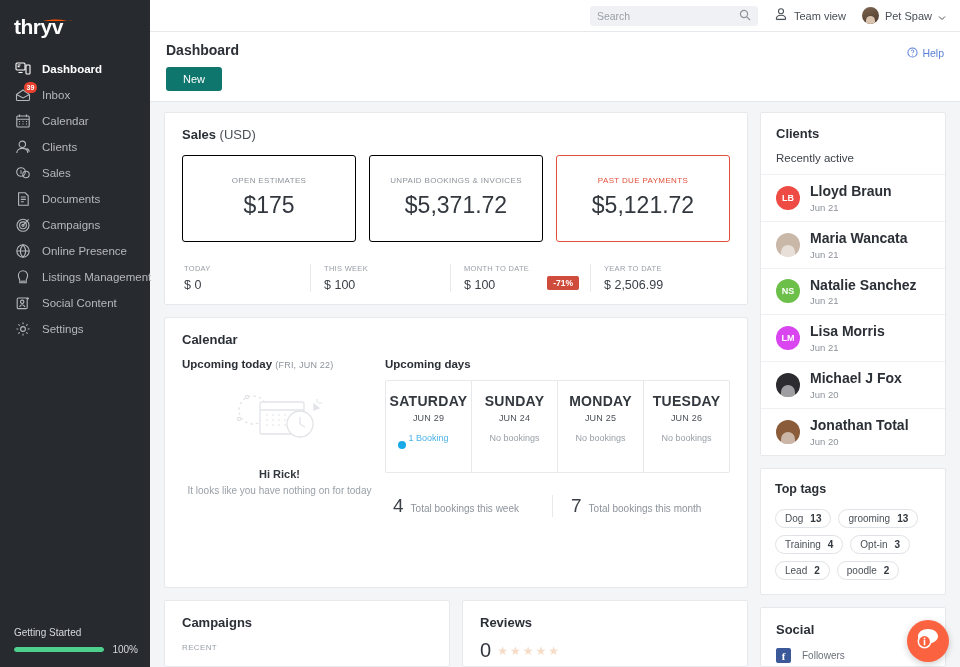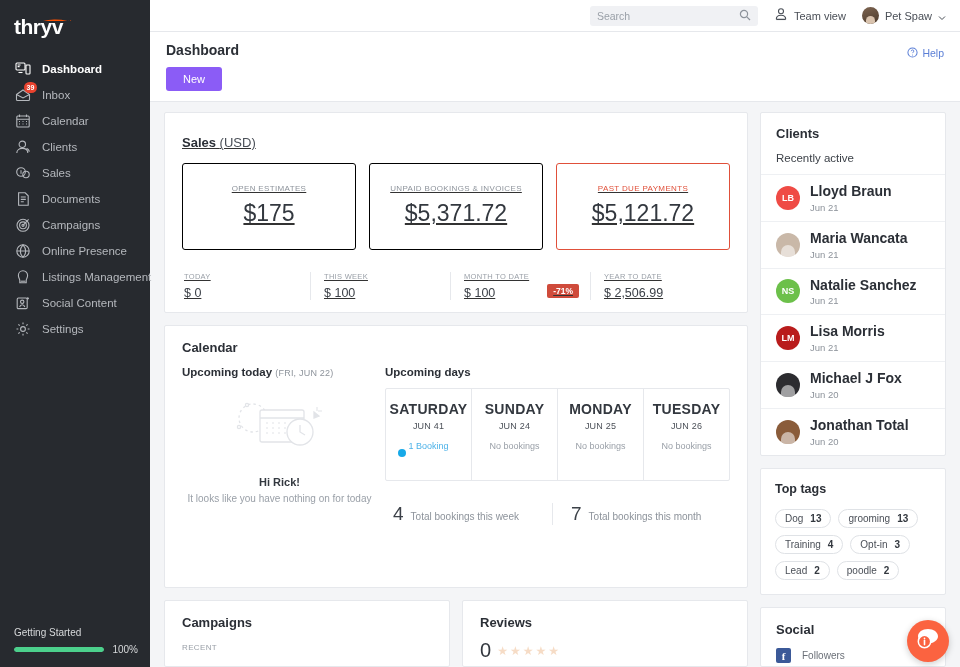--- a/index.html
+++ b/index.html
@@ -85,41 +85,41 @@
     content: ""; position: absolute; left: 4px; top: 9px; width: 9px; height: 9px;
     border-radius: 50% 50% 0 0; background: #d9c3ae;
   }
 
   .pagehead {
     background: #fff; border-bottom: 1px solid #e6e8ec;
     padding: 10px 16px 10px 16px; flex: 0 0 auto; position: relative;
   }
   .page-title { font-size: 14px; font-weight: 700; color: #2b2f36; }
   .btn-new {
-    margin-top: 9px; display: inline-block; background: #8b5cf6; color: #fff;
+    margin-top: 9px; display: inline-block; background: #0f766e; color: #fff;
     font-size: 11px; border: none; border-radius: 3px; padding: 6px 17px;
     cursor: pointer; font-family: "Liberation Sans", sans-serif;
   }
   .help-link {
     position: absolute; right: 16px; top: 12px;
     display: flex; align-items: center; gap: 4px; cursor: pointer;
   }
   .help-label { font-size: 10.5px; color: #5b7fd6; }
 
   .content {
     flex: 1; overflow: hidden; padding: 10px 14px 0 14px;
     display: flex; gap: 12px;
   }
   .col-left { flex: 1; min-width: 0; display: flex; flex-direction: column; gap: 12px; }
   .col-right { width: 186px; flex: 0 0 186px; display: flex; flex-direction: column; gap: 12px; }
 
   .card { background: #fff; border: 1px solid #e6e8ec; border-radius: 2px; }
 
   
-  .sales-card { padding: 22px 17px 12px 17px; text-decoration: underline; }
+  .sales-card { padding: 14px 17px 12px 17px; }
   .card-title { font-size: 13px; color: #2b2f36; }
   .card-title b { font-weight: 700; }
   .card-title span { font-weight: 400; color: #4a4f57; }
   .stat-row { display: flex; gap: 13px; margin-top: 13px; }
   .stat-box {
     flex: 1; border: 1px solid #000000; border-radius: 3px;
     padding: 20px 6px 22px 6px; text-align: center;
   }
   .stat-box.danger { border-color: #e0503a; }
   .stat-label {
@@ -512,21 +512,21 @@
                 </div>
               </div>
 
               <div class="cal-right">
                 <div class="cal-sub">
                   <b>Upcoming days</b>
                 </div>
                 <div class="days-grid">
                   <div class="day-col">
                     <div class="day-name">SATURDAY</div>
-                    <div class="day-date">JUN 41</div>
+                    <div class="day-date">JUN 29</div>
                     <div class="day-info has">1 Booking</div>
                     <div class="day-dot"></div>
                   </div>
                   <div class="day-col">
                     <div class="day-name">SUNDAY</div>
                     <div class="day-date">JUN 24</div>
                     <div class="day-info">No bookings</div>
                   </div>
                   <div class="day-col">
                     <div class="day-name">MONDAY</div>
@@ -599,21 +599,21 @@
               <span class="cav" style="background:#6cc04a">
                   <span>NS</span>
                 </span>
               <span>
                 <span class="client-name" style="display:block">Natalie Sanchez</span>
                 <span class="client-date" style="display:block">Jun 21</span>
               </span>
             </div>
 
             <div class="client-row">
-              <span class="cav" style="background:#b91c1c">
+              <span class="cav" style="background:#d946ef">
                   <span>LM</span>
                 </span>
               <span>
                 <span class="client-name" style="display:block">Lisa Morris</span>
                 <span class="client-date" style="display:block">Jun 21</span>
               </span>
             </div>
 
             <div class="client-row">
               <span class="cav photo" style="background:#2c2c30"></span>

